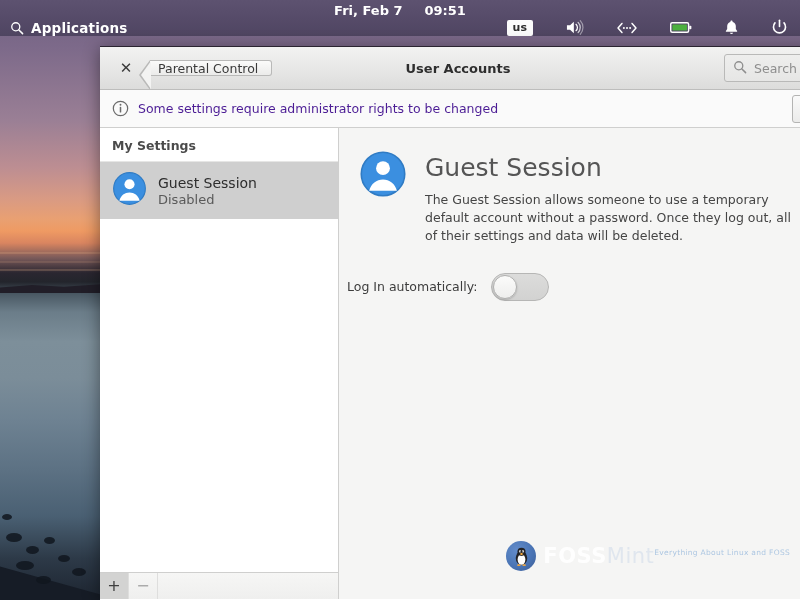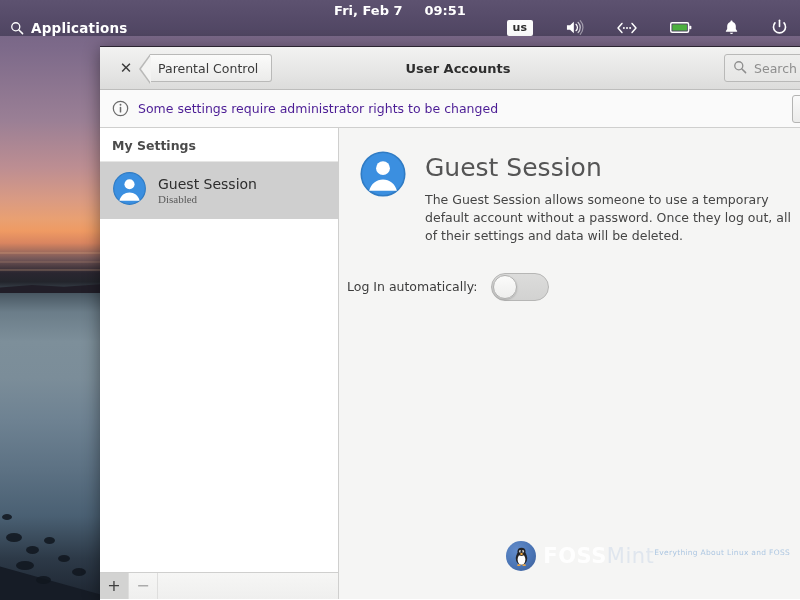--- a/index.html
+++ b/index.html
@@ -102,21 +102,21 @@
     border-bottom: 1px solid #bdbdbc;
     display: flex; align-items: center; padding: 0 8px;
     position: relative;
   }
   .close-btn {
     width: 24px; height: 24px; display: flex; align-items: center;
     justify-content: center; color: #3a3a3a; font-size: 15px;
     font-weight: bold; cursor: pointer; margin-left: 6px;
   }
   .back-btn {
-    margin-left: 12px; height: 28px;
+    margin-left: 12px; height: 16px;
     background: linear-gradient(180deg, #fbfbfa 0%, #ebebea 100%);
     border: 1px solid #b9b9b8; border-left: none;
     color: #3b3b3b; font-size: 12.5px;
     display: flex; align-items: center; padding: 0 13px 0 8px;
     position: relative; cursor: pointer;
     border-radius: 0 3px 3px 0;
   }
   .back-btn::before {
     content: ""; position: absolute; left: -11px; top: -1px;
     width: 0; height: 0;
@@ -178,21 +178,21 @@
     font-size: 12.5px; font-weight: bold; color: #4b4b4b;
     border-bottom: 1px solid #e6e6e5;
   }
   .sidebar-list { flex: 1; overflow: hidden; }
   .acct-row {
     display: flex; align-items: center; gap: 11px;
     padding: 9px 12px; background: #cfcfcf; cursor: pointer;
   }
   .acct-text { display: flex; flex-direction: column; gap: 1px; }
   .acct-name { font-size: 14px; color: #2d2d2d; }
-  .acct-state { font-size: 11px; color: #5a5a5a; font-family: Liberation Serif, serif; }
+  .acct-state { font-size: 13px; color: #5a5a5a; }
 
   .sidebar-toolbar {
     height: 27px; display: flex; align-items: stretch;
     background: linear-gradient(180deg, #f6f6f5 0%, #efefee 100%);
     border-top: 1px solid #cfcfce;
   }
   .tb-btn {
     width: 29px; display: flex; align-items: center; justify-content: center;
     cursor: pointer; color: #3f3f3f; font-size: 16px; line-height: 1;
     border-right: 1px solid #dededd;

